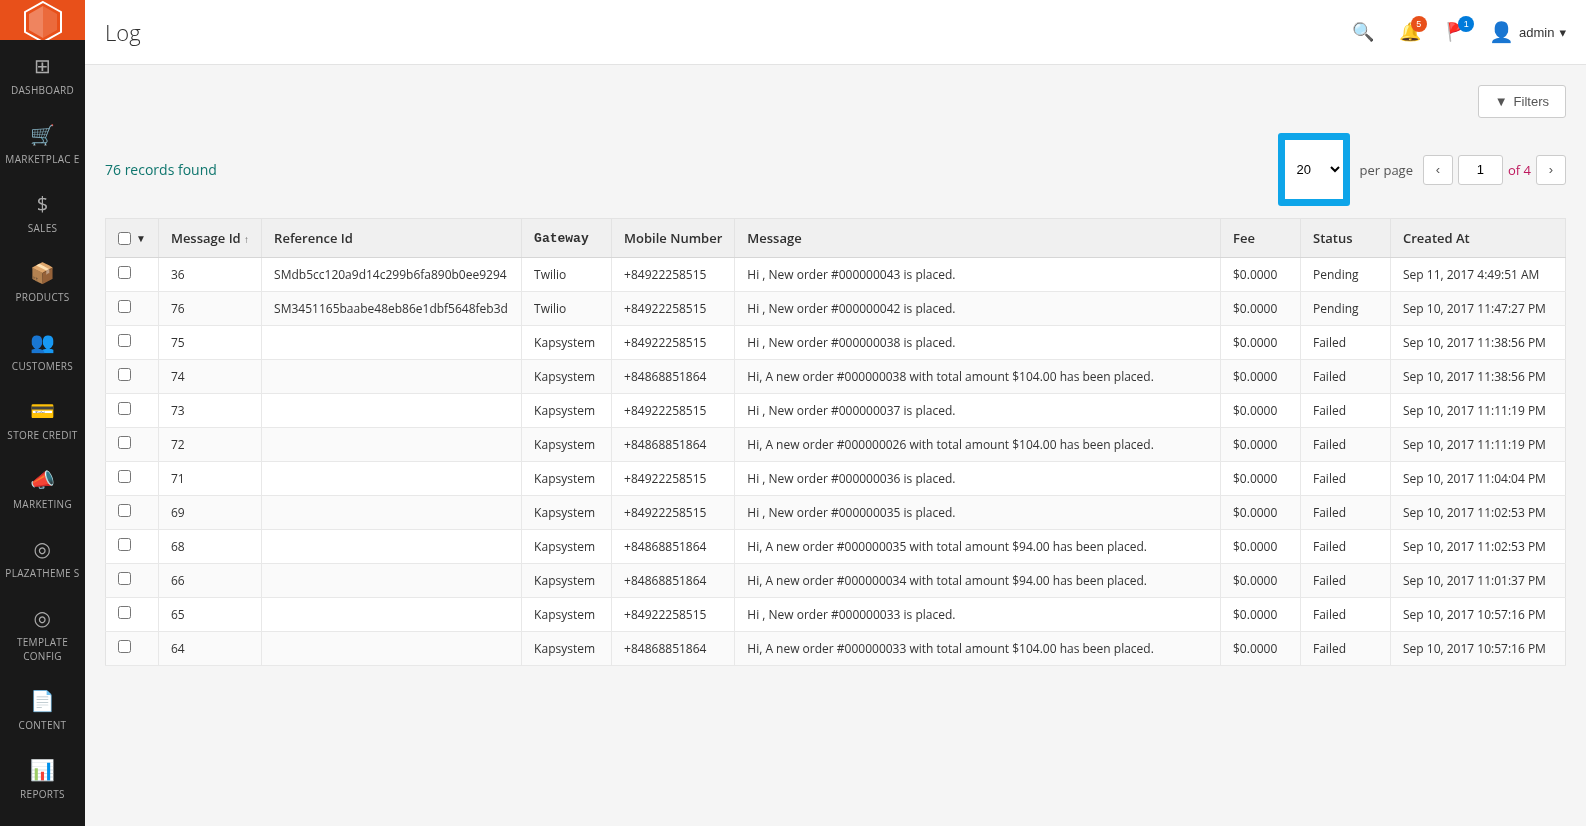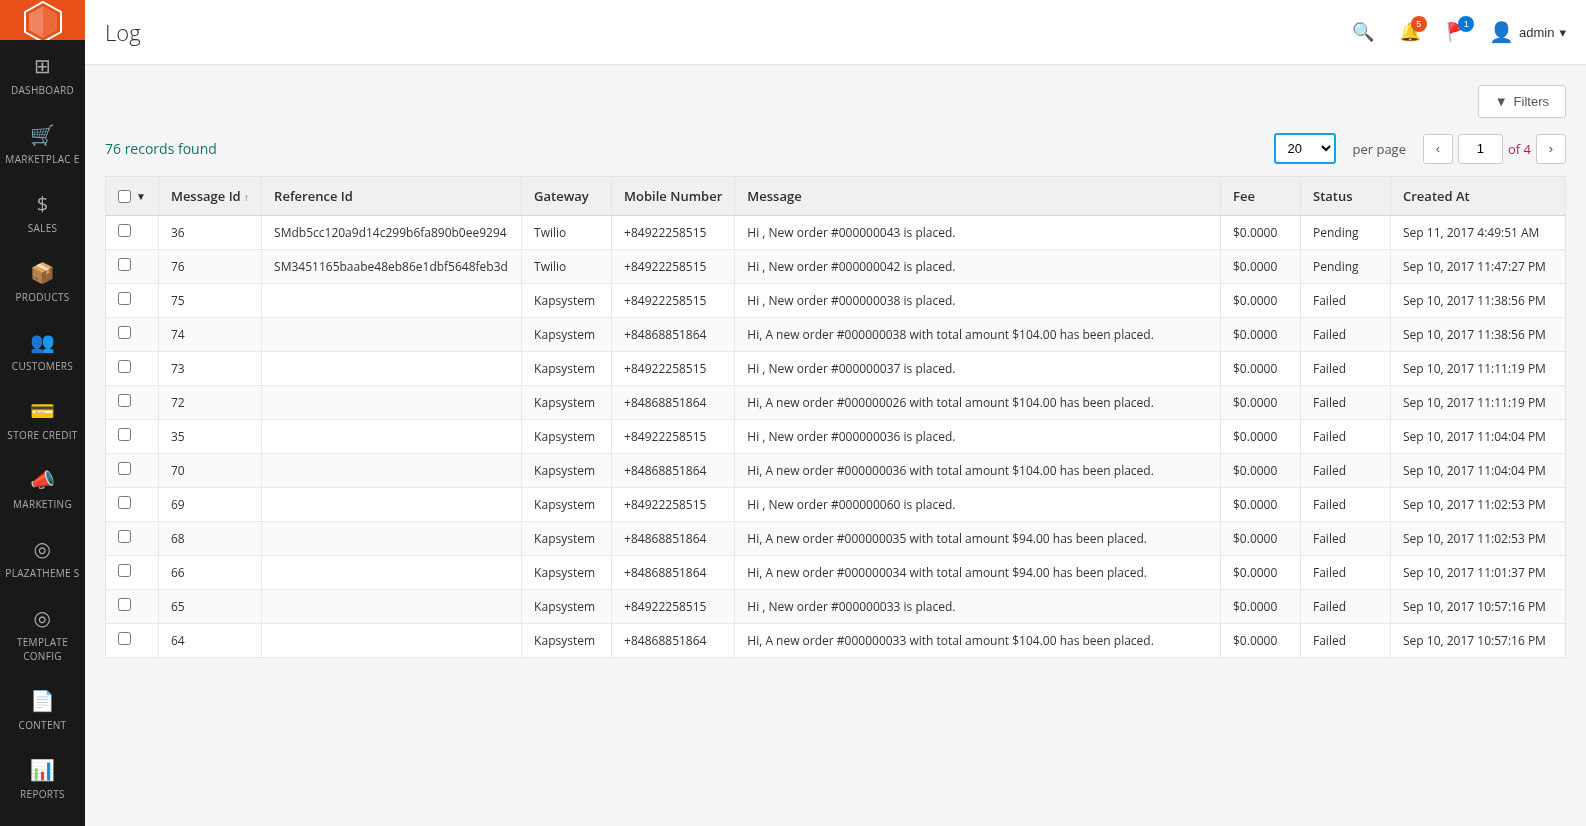--- a/index.html
+++ b/index.html
@@ -145,30 +145,30 @@
     .records-count {
       font-size: 14px;
       color: #0f766e;
     }
     .pagination-controls {
       display: flex;
       align-items: center;
       gap: 5px;
     }
     .per-page-select {
-      border: 2px solid #0ea5e9;
+      border: 7px solid #0ea5e9;
       border-radius: 3px;
-      padding: 5px 8px;
+      padding: 21px 8px;
       font-size: 13px;
       background: #fff;
     }
     .per-page-label {
       font-size: 13px;
       color: #555;
-      margin: 0 12px;
+      margin: 0 5px;
     }
     .page-nav-btn {
       background: #fff;
       border: 1px solid #ccc;
       border-radius: 3px;
       width: 30px;
       height: 30px;
       cursor: pointer;
       display: flex;
       align-items: center;
@@ -226,21 +226,21 @@
       align-items: center;
       gap: 5px;
     }
     .sort-indicator { color: #666; font-size: 10px; }
 
     .status-failed { color: #cc0000; }
     .status-pending { color: #e08a00; }
 
     .col-msgid { width: 100px; }
     .col-refid { width: 260px; }
-    .col-gateway { width: 90px; }
+    .col-gateway { width: 90px; font-family: Liberation Mono, monospace; }
     .col-mobile { width: 120px; }
     .col-message { }
     .col-fee { width: 80px; }
     .col-status { width: 90px; }
     .col-created { width: 175px; }
   </style>
 </head>
 <body>
 
 <div class="sidebar">
@@ -463,51 +463,38 @@
       <td>+84868851864</td>
       <td>Hi, A new order #000000026 with total amount $104.00 has been placed.</td>
       <td>$0.0000</td>
       <td class="status-failed">Failed</td>
       <td>Sep 10, 2017 11:11:19 PM</td>
     </tr>
           <tr>
       <td>
         <input type="checkbox" style="">
       </td>
-      <td>35</td>
+      <td>71</td>
       <td></td>
       <td>Kapsystem</td>
       <td>+84922258515</td>
       <td>Hi , New order #000000036 is placed.</td>
       <td>$0.0000</td>
       <td class="status-failed">Failed</td>
       <td>Sep 10, 2017 11:04:04 PM</td>
     </tr>
           <tr>
       <td>
         <input type="checkbox" style="">
       </td>
-      <td>70</td>
-      <td></td>
-      <td>Kapsystem</td>
-      <td>+84868851864</td>
-      <td>Hi, A new order #000000036 with total amount $104.00 has been placed.</td>
-      <td>$0.0000</td>
-      <td class="status-failed">Failed</td>
-      <td>Sep 10, 2017 11:04:04 PM</td>
-    </tr>
-          <tr>
-      <td>
-        <input type="checkbox" style="">
-      </td>
       <td>69</td>
       <td></td>
       <td>Kapsystem</td>
       <td>+84922258515</td>
-      <td>Hi , New order #000000060 is placed.</td>
+      <td>Hi , New order #000000035 is placed.</td>
       <td>$0.0000</td>
       <td class="status-failed">Failed</td>
       <td>Sep 10, 2017 11:02:53 PM</td>
     </tr>
           <tr>
       <td>
         <input type="checkbox" style="">
       </td>
       <td>68</td>
       <td></td>

